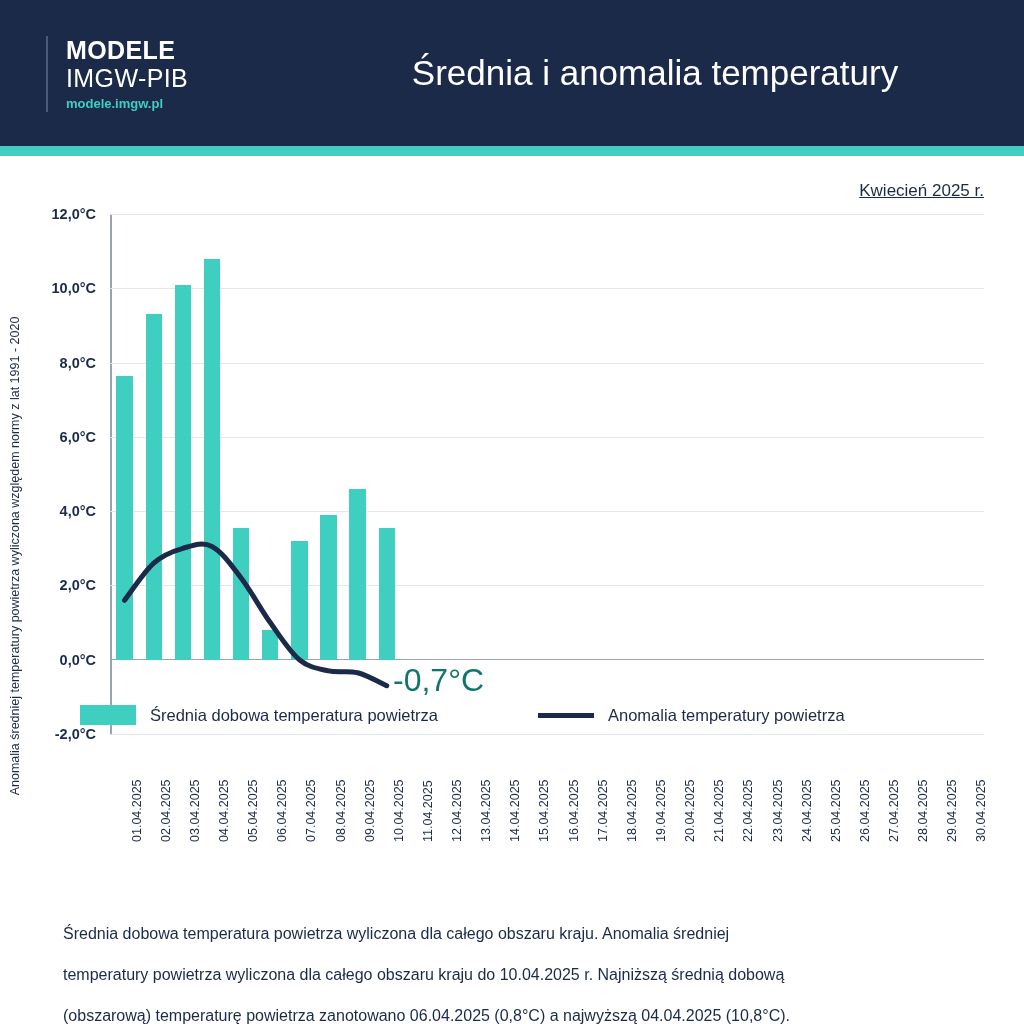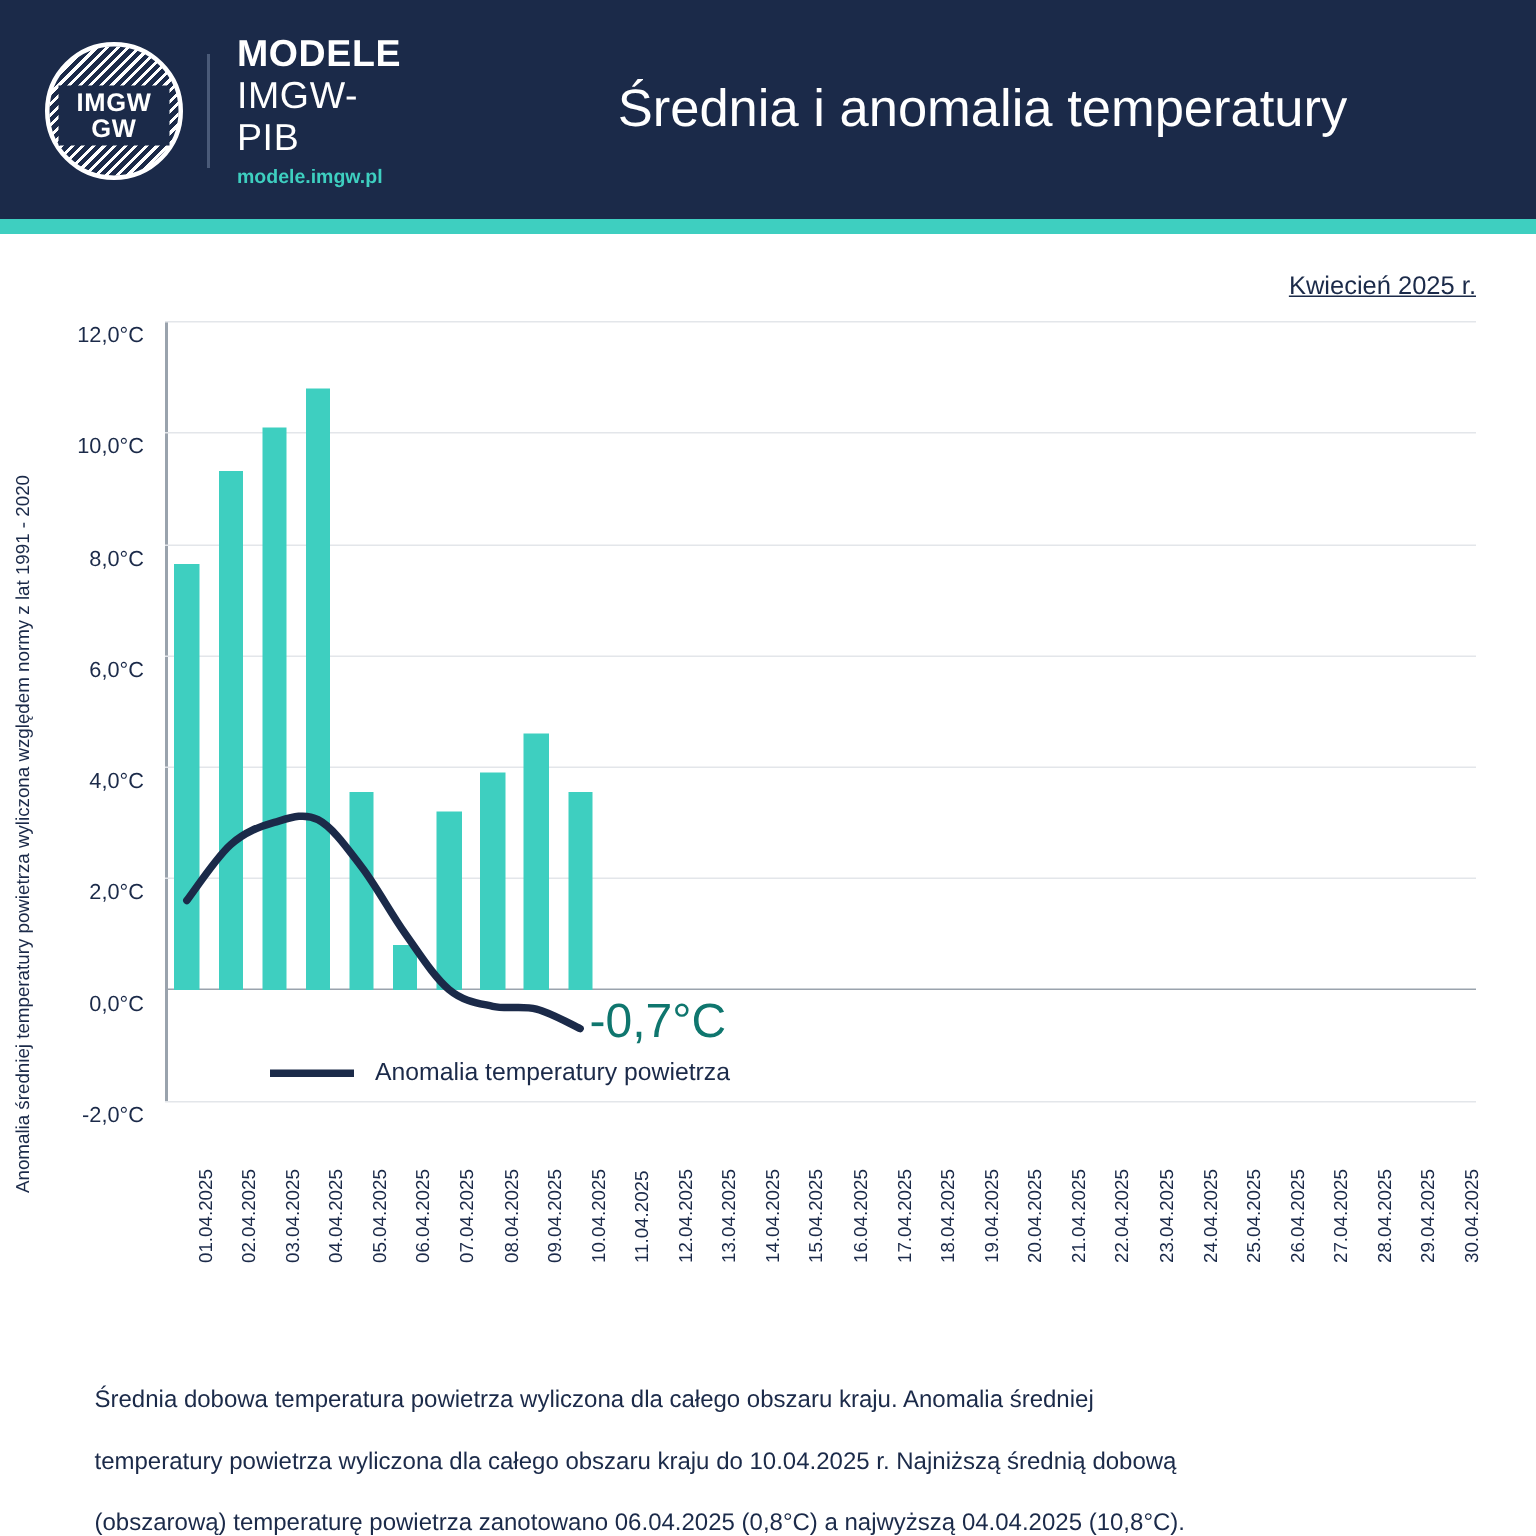--- a/index.html
+++ b/index.html
@@ -116,22 +116,22 @@
   }
   .axis-line-x {
     position: absolute; left: 0; width: 874px;
     height: 1.5px; background: #9aa3ad;
   }
   .axis-line-y {
     position: absolute; left: 0; top: 0;
     width: 1.5px; height: 520px; background: #9aa3ad;
   }
   .ylabels {
-    position: absolute; left: 0; top: 68px;
-    width: 104px; height: 520px;
+    position: absolute; left: 0; top: 58px;
+    width: 104px; height: 520px; font-weight: bold;
   }
   .ylabels div {
     position: absolute; right: 8px;
     font-size: 14.5px; color: #1b2a49;
     transform: translateY(-50%);
     white-space: nowrap;
   }
   .bar {
     position: absolute;
     background: #3ecfc0;
@@ -184,26 +184,20 @@
 </style>
 </head>
 <body>
 
 <div id="page">
 
   <div class="header"></div>
   <div class="header-accent"></div>
 
   <div class="logo-wrap">
-    <div class="logo-circle">
-      <div class="imgw-band">
-        <span>IMGW</span>
-        <span>GW</span>
-      </div>
-    </div>
     <div class="logo-divider"></div>
     <div class="logo-text">
       <div class="l1">MODELE</div>
       <div class="l2">IMGW-PIB</div>
       <div class="l3">modele.imgw.pl</div>
     </div>
   </div>
 
   <div class="header-title">Średnia i anomalia temperatury</div>
 
@@ -281,20 +275,24 @@
         <div style="left: 777.033px;">27.04.2025</div>
         <div style="left: 806.167px;">28.04.2025</div>
         <div style="left: 835.3px;">29.04.2025</div>
         <div style="left: 864.433px;">30.04.2025</div>
       </div>
 
     <div class="anomaly-value">-0,7°C</div>
   </div>
 
   <div class="legend">
+    <div class="legend-item">
+      <div class="legend-swatch-bar"></div>
+      <div class="legend-label">Średnia dobowa temperatura powietrza</div>
+    </div>
     <div class="legend-gap"></div>
     <div class="legend-item">
       <div class="legend-swatch-line"></div>
       <div class="legend-label">Anomalia temperatury powietrza</div>
     </div>
   </div>
 
   <div class="caption">
     <p>Średnia dobowa temperatura powietrza wyliczona dla całego obszaru kraju. Anomalia średniej</p>
     <p>temperatury powietrza wyliczona dla całego obszaru kraju do 10.04.2025 r. Najniższą średnią dobową</p>

